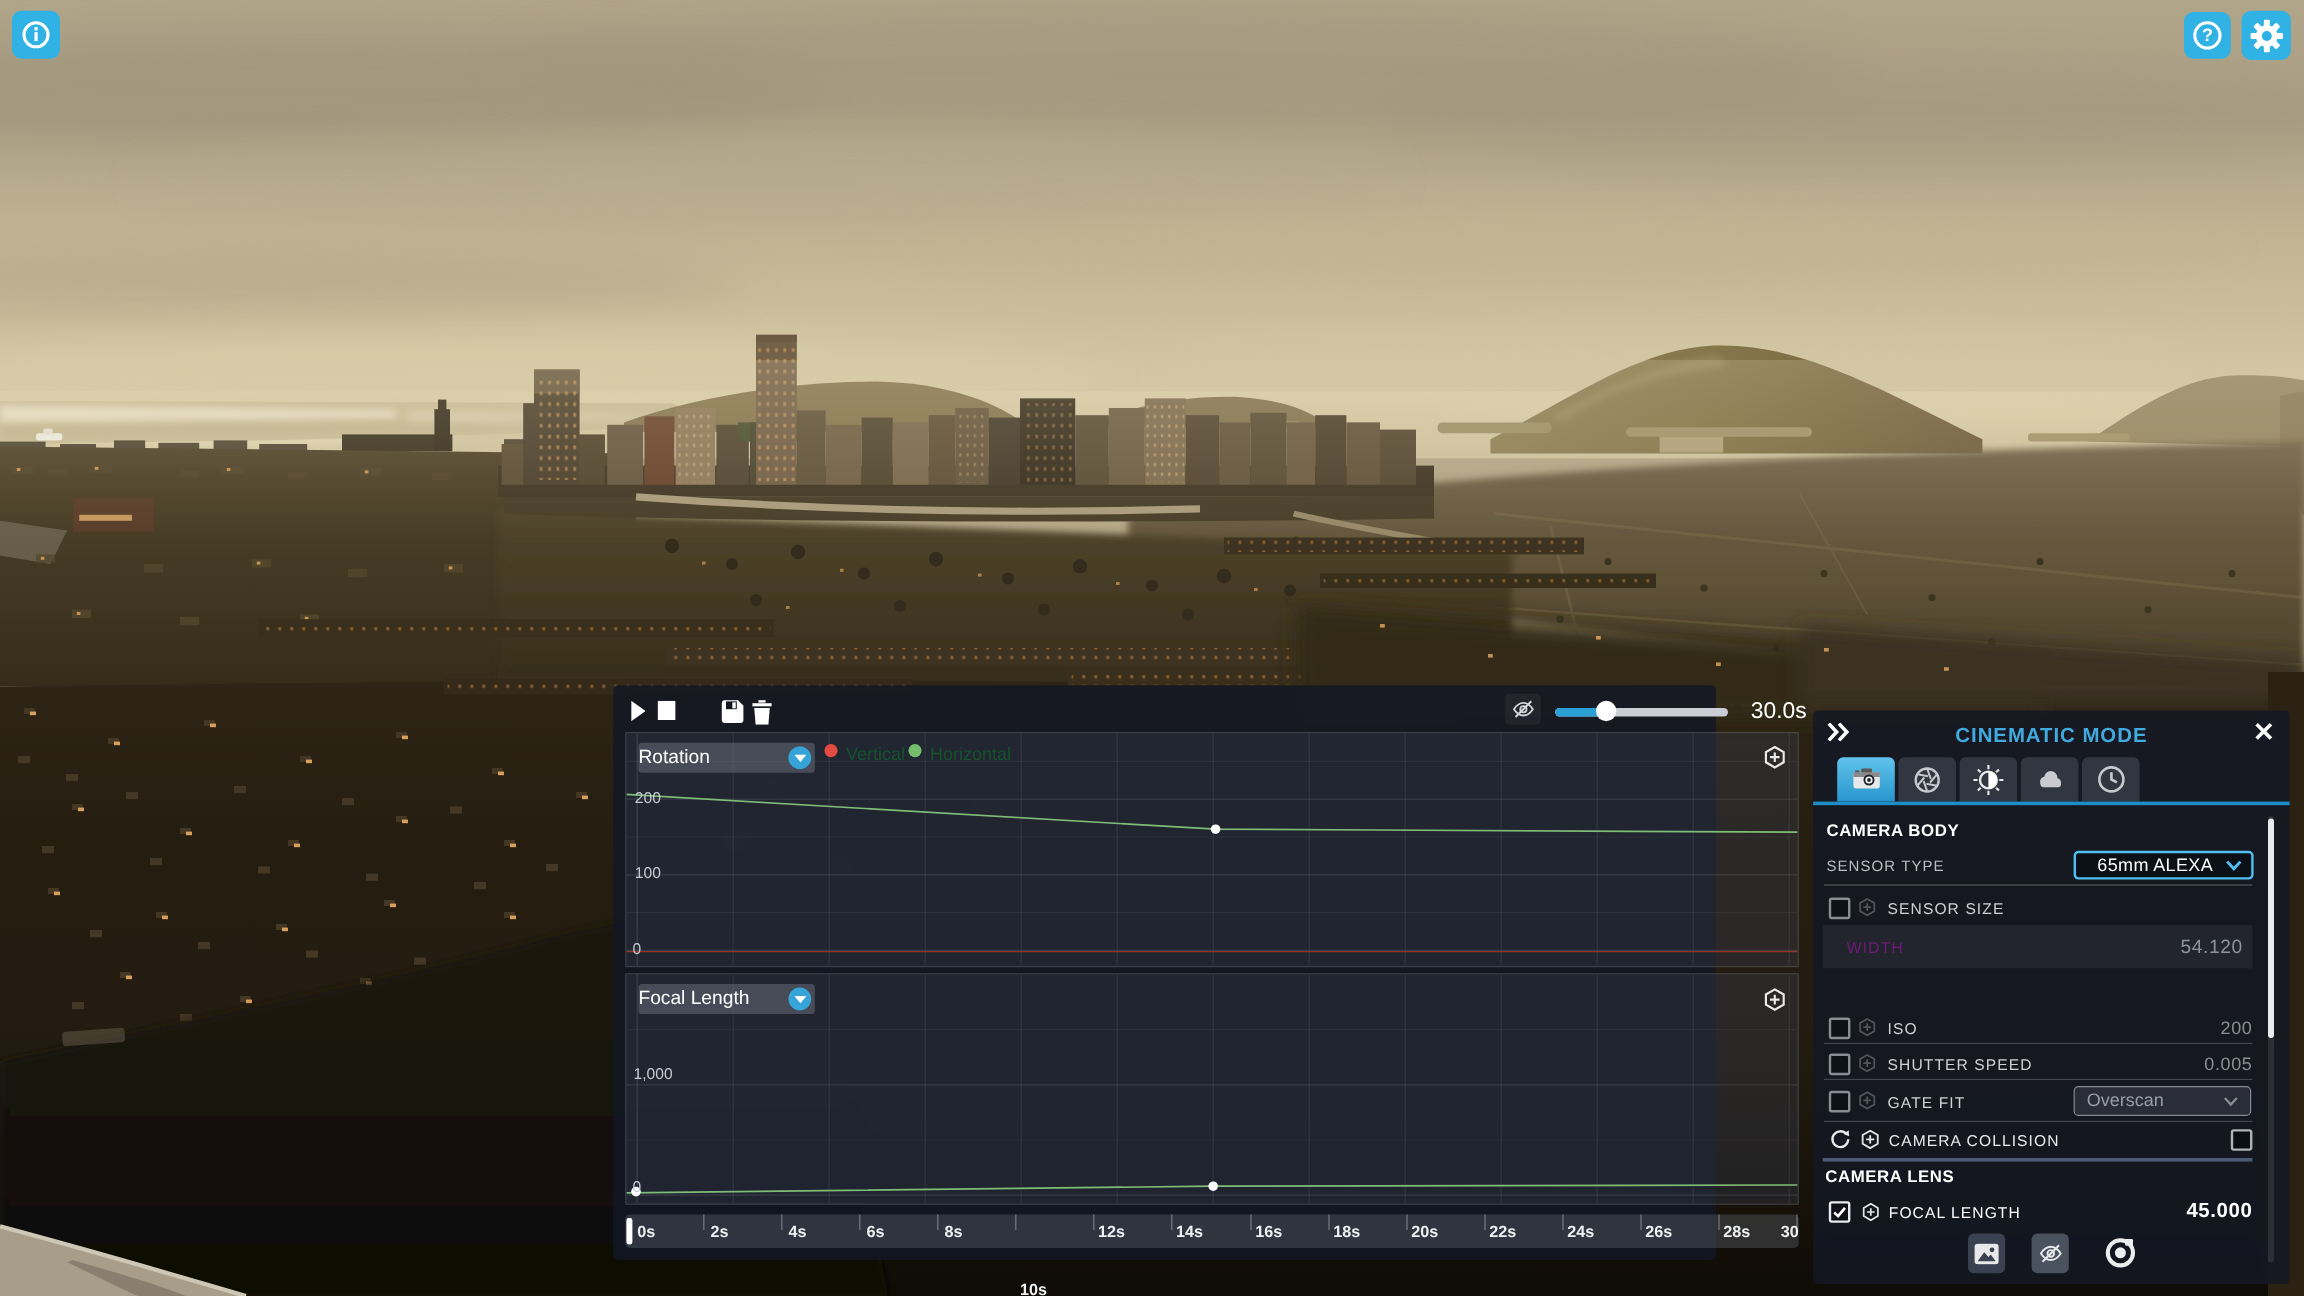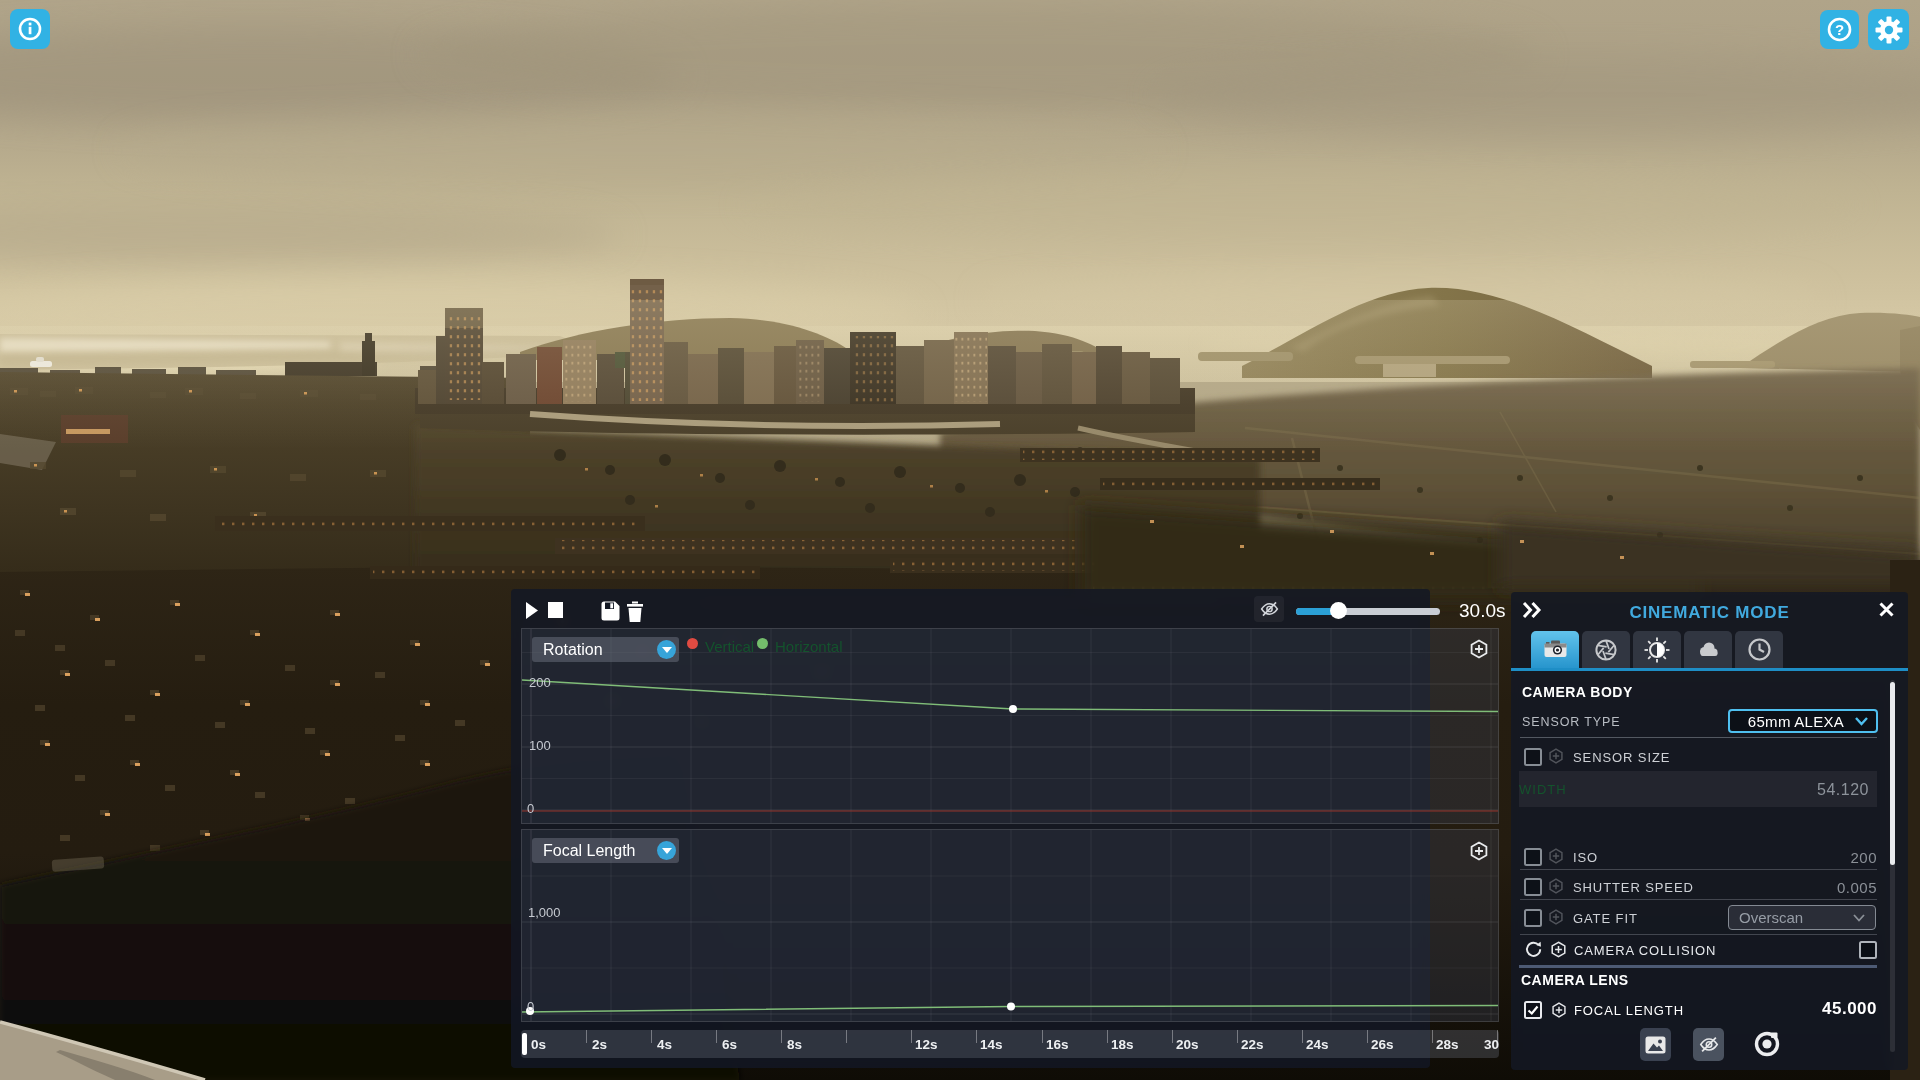--- a/index.html
+++ b/index.html
@@ -1,26 +1,26 @@
 <!DOCTYPE html>
 <html><head><meta charset="utf-8">
 <style>
   html,body{margin:0;padding:0;width:1920px;height:1080px;overflow:hidden;background:#b4a888;
     font-family:"Liberation Sans",sans-serif;}
   .abs{position:absolute;}
   #scene{position:absolute;left:0;top:0;}
   
   .cbtn{position:absolute;background:#31b2e4;border-radius:8px;display:flex;align-items:center;justify-content:center;}
   
-  #tl{position:absolute;left:511px;top:589px;width:919px;height:479px;background:rgba(19,24,36,.85);border-radius:4px;backdrop-filter:blur(5px);}
+  #tl{position:absolute;left:511px;top:571px;width:919px;height:479px;background:rgba(19,24,36,.85);border-radius:4px;backdrop-filter:blur(5px);}
   .chart{position:absolute;left:10px;width:978px;background:rgba(52,58,72,.4);border:1px solid rgba(255,255,255,.13);box-sizing:border-box;}
   .cdrop{position:absolute;left:10px;top:8px;width:147px;height:25px;border-radius:3px;
      background:rgba(104,110,122,.55);
      display:flex;align-items:center;color:#fff;font-size:16px;}
-  .cdrop span{padding-left:11px;text-align:right;}
+  .cdrop span{padding-left:0;text-align:right;}
   .cdrop .cir{position:absolute;right:3px;top:3px;width:19px;height:19px;border-radius:50%;background:#37a4d9;display:flex;align-items:center;justify-content:center;}
   .leg{position:absolute;top:9px;display:flex;align-items:flex-start;color:#14532d;font-size:15px;}
   .dot{width:11px;height:11px;border-radius:50%;margin-right:7px;}
   .ylab{position:absolute;color:#c6cad1;font-size:13px;}
   .tstrip{position:absolute;left:10px;top:441px;width:978px;height:28px;background:rgba(103,109,122,.35);border-radius:4px;}
   .tick{position:absolute;top:0;width:1px;height:13px;background:rgba(255,255,255,.35);}
   .tlab{position:absolute;top:7px;color:#eef0f2;font-size:13.5px;font-weight:bold;}
   .playhead{position:absolute;left:1px;top:3px;width:5px;height:22px;background:#fff;border-radius:2px;}
   
   #tl .tb{position:absolute;left:0;top:0;width:100%;height:39px;}
@@ -32,21 +32,21 @@
   .tab.act{background:linear-gradient(180deg,#62c3ec,#2795cd);}
   .tabline{position:absolute;left:0;top:76px;width:397px;height:3px;background:#1e8ec6;}
   .sec{position:absolute;left:11px;color:#fff;font-size:14px;font-weight:bold;letter-spacing:.5px;}
   .rlab{position:absolute;color:#b9bdc4;font-size:12.5px;letter-spacing:.9px;}
   .rlab2{position:absolute;color:#ced1d6;font-size:13px;letter-spacing:.9px;}
   .rval{position:absolute;right:31px;color:#8b9097;font-size:15px;letter-spacing:.5px;text-align:right;}
   .divl{position:absolute;left:9px;width:357px;height:1px;background:rgba(185,192,202,.38);}
   .cb{position:absolute;width:14px;height:14px;border:2px solid #878d95;border-radius:2.5px;background:rgba(10,14,20,.6);}
   .hexi{position:absolute;opacity:.32;}
   .field{position:absolute;left:8px;width:358px;height:36px;background:rgba(255,255,255,.06);}
-  .fl{position:absolute;left:0;top:11px;color:#14532d;font-size:13px;letter-spacing:1px;}
+  .fl{position:absolute;left:20px;top:11px;color:#701a75;font-size:13px;letter-spacing:1px;}
   .fv{position:absolute;right:8px;top:10px;color:#8d939b;font-size:16px;letter-spacing:.5px;}
   .ddgray{position:absolute;left:217px;width:146px;height:23px;border:1.5px solid #848a93;border-radius:4px;background:rgba(118,124,136,.22);
      color:#979da6;font-size:15px;display:flex;align-items:center;}
   .bbtn{position:absolute;top:436px;width:31px;height:33px;border-radius:5px;background:#3a4150;display:flex;align-items:center;justify-content:center;}
 </style></head><body>
 <svg id="scene" width="1920" height="1080" viewBox="0 0 1920 1080">
 <defs>
  <linearGradient id="sky" x1="0" y1="0" x2="0" y2="1">
    <stop offset="0" stop-color="#b0a489"></stop>
         <stop offset=".27" stop-color="#ab9f85"></stop>

